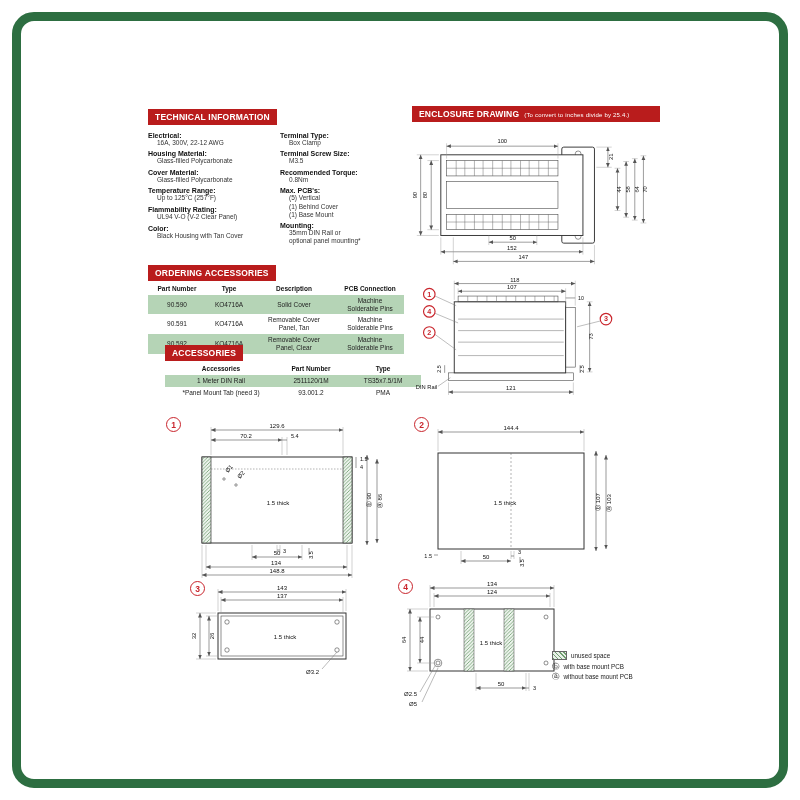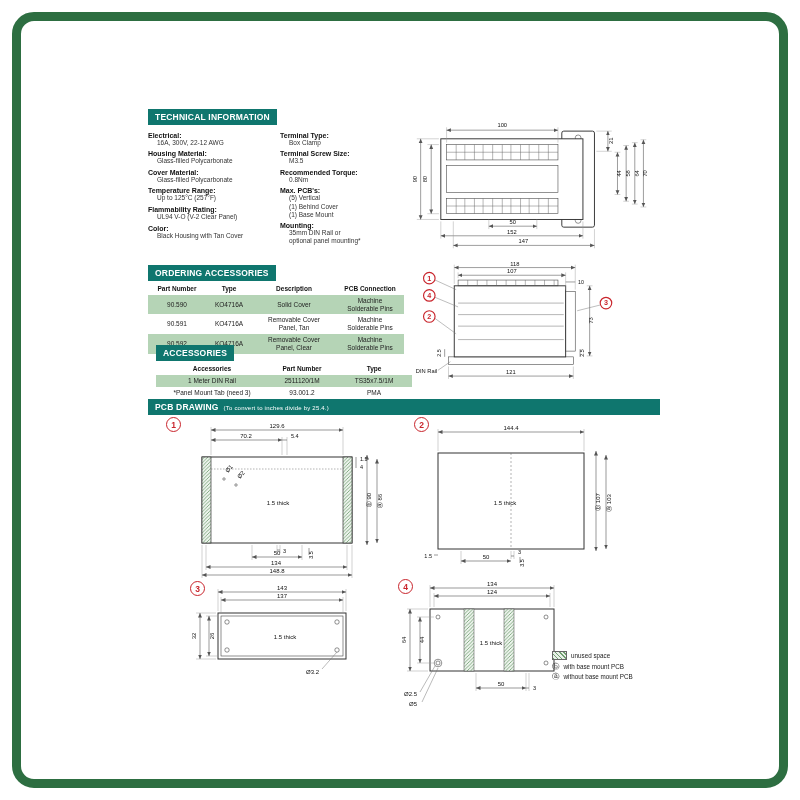--- a/index.html
+++ b/index.html
@@ -1,27 +1,27 @@
 <!DOCTYPE html>
 <html><head>
 <meta charset="utf-8">
 <style>
   html,body{margin:0;padding:0}
   body{width:800px;height:800px;position:relative;background:#fff;overflow:hidden;
        font-family:"Liberation Sans",sans-serif;color:#222}
   .frame{position:absolute;inset:12px;border:9px solid #2d6e41;border-radius:22px;pointer-events:none}
 
-  .bar{background:#0f766e;color:#fff;font-weight:bold;font-size:8.5px;letter-spacing:.2px;
+  .bar{background:#b91c1c;color:#fff;font-weight:bold;font-size:8.5px;letter-spacing:.2px;
        padding:3px 7px;display:flex;align-items:baseline;gap:5px;box-sizing:border-box}
   .bar.fit{display:inline-flex}
   .bar .note{font-weight:normal;font-size:6px}
 
   #tech{position:absolute;left:148px;top:106px;width:256px}
   #ordering{position:absolute;left:148px;top:262px;width:256px}
-  #accessories{position:absolute;left:156px;top:342px;width:256px}
+  #accessories{position:absolute;left:165px;top:342px;width:256px}
   #enclosure{position:absolute;left:412px;top:106px;width:248px}
   #pcbsec{position:absolute;left:148px;top:399px;width:512px;height:330px}
 
   .ti-wrap{display:flex;gap:8px;margin-top:3px}
   .ti-col{flex:1}
   .ti-label{font-size:7px;font-weight:bold;color:#111;margin-top:3.5px}
   .ti-value{font-size:6.5px;color:#333;padding-left:9px;white-space:pre-line;line-height:1.25}
 
   .tbl{margin-top:2px}
   .trow{display:grid;text-align:center;font-size:6.5px;color:#222;align-items:center}
@@ -164,20 +164,24 @@
     </div>
     <div class="trow a-cols">
       <div>*Panel Mount Tab (need 3)</div>
       <div>93.001.2</div>
       <div>PMA</div>
     </div>
   </div>
 </div>
 
 <div id="enclosure">
+  <div class="bar">
+    <span>ENCLOSURE DRAWING</span>
+    <span class="note">(To convert to inches divide by 25.4.)</span>
+  </div>
 
   <svg class="draw" viewBox="0 0 252 152" width="242" style="margin-top:4px">
     <g>
       <rect class="ol" x="156" y="22" width="34" height="100" rx="2"></rect>
       <circle class="ol2" cx="173" cy="29" r="3"></circle>
       <circle class="ol2" cx="173" cy="115" r="3"></circle>
       <rect class="ol" x="30" y="30" width="148" height="84"></rect>
       <rect class="ol2" x="36" y="36" width="116" height="16"></rect>
       <line class="el2" x1="36" y1="44" x2="152" y2="44"></line>
       <path class="el2" d="M46 36V52M55 36V52M65 36V52M74 36V52M84 36V52M94 36V52M103 36V52M113 36V52M122 36V52M132 36V52M142 36V52"></path>
@@ -298,24 +302,20 @@
     </g>
     <g class="co">
       <line class="lead" x1="196" y1="50" x2="172" y2="56"></line>
       <circle cx="202" cy="48" r="6"></circle>
       <text x="202" y="50.5" text-anchor="middle">3</text>
     </g>
   </svg>
 </div>
 
 <div id="pcbsec">
-  <div class="bar">
-    <span>PCB DRAWING</span>
-    <span class="note">(To convert to inches divide by 25.4.)</span>
-  </div>
 
   <div class="pcb-draw" style="left:18px;top:16px">
     <div class="callout" style="left:0;top:2px">1</div>
     <svg class="draw" viewBox="0 0 218 168" width="218">
       <g>
         <rect class="ol" x="36" y="42" width="150" height="86"></rect>
         <rect class="hat" x="36" y="42" width="9" height="86"></rect>
         <rect class="hat" x="177" y="42" width="9" height="86"></rect>
         <line class="el2" x1="45" y1="54" x2="177" y2="54" stroke-dasharray="1.5 1.5"></line>
         <circle class="ol2" cx="58" cy="64" r="1.2"></circle>

